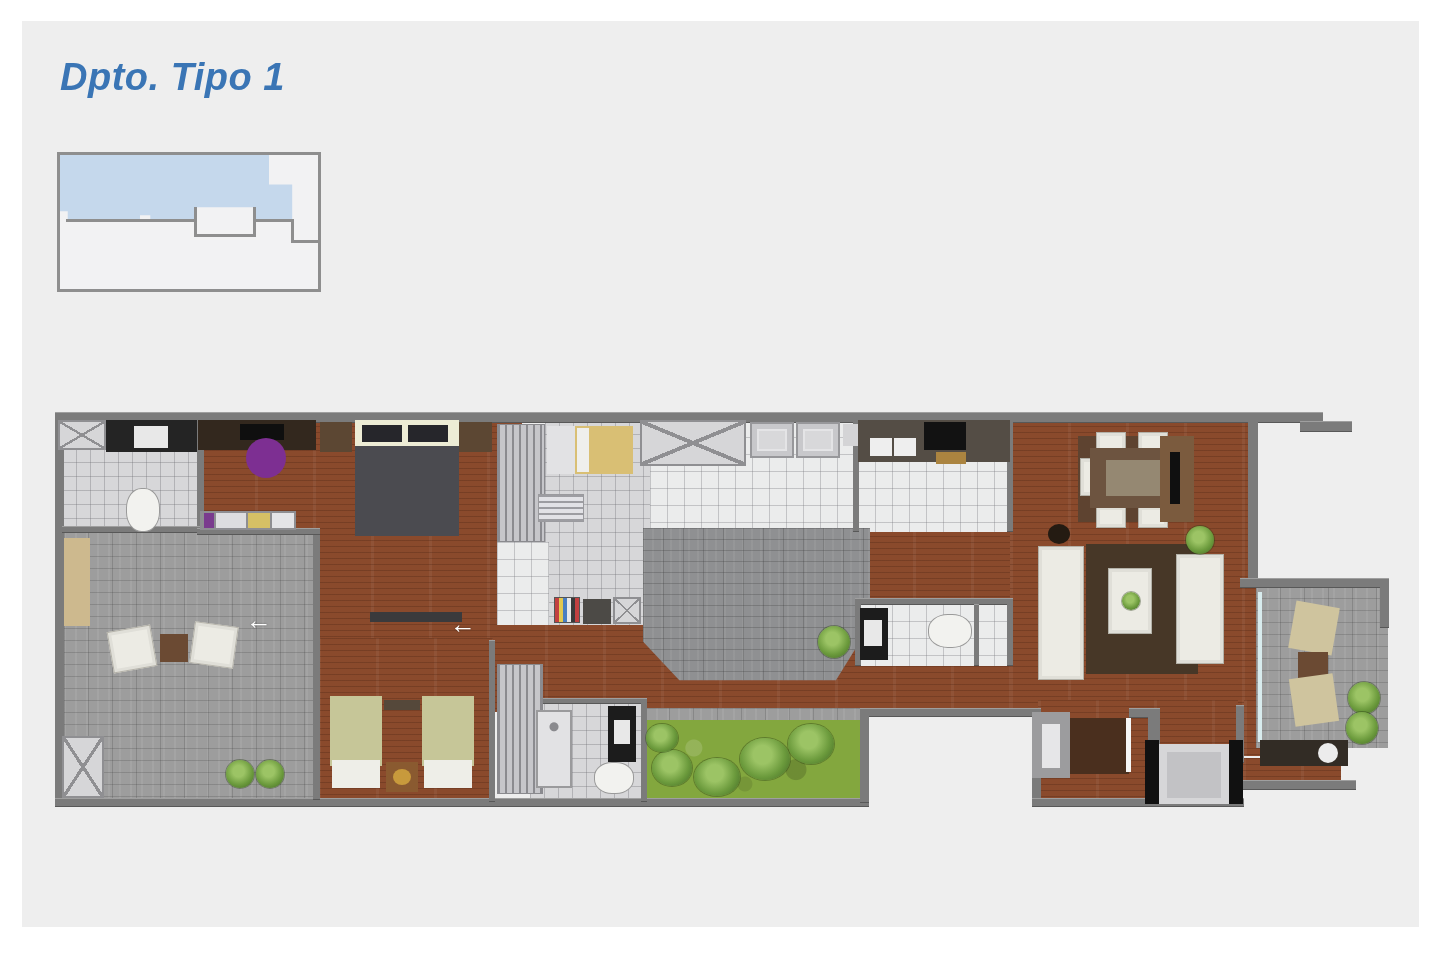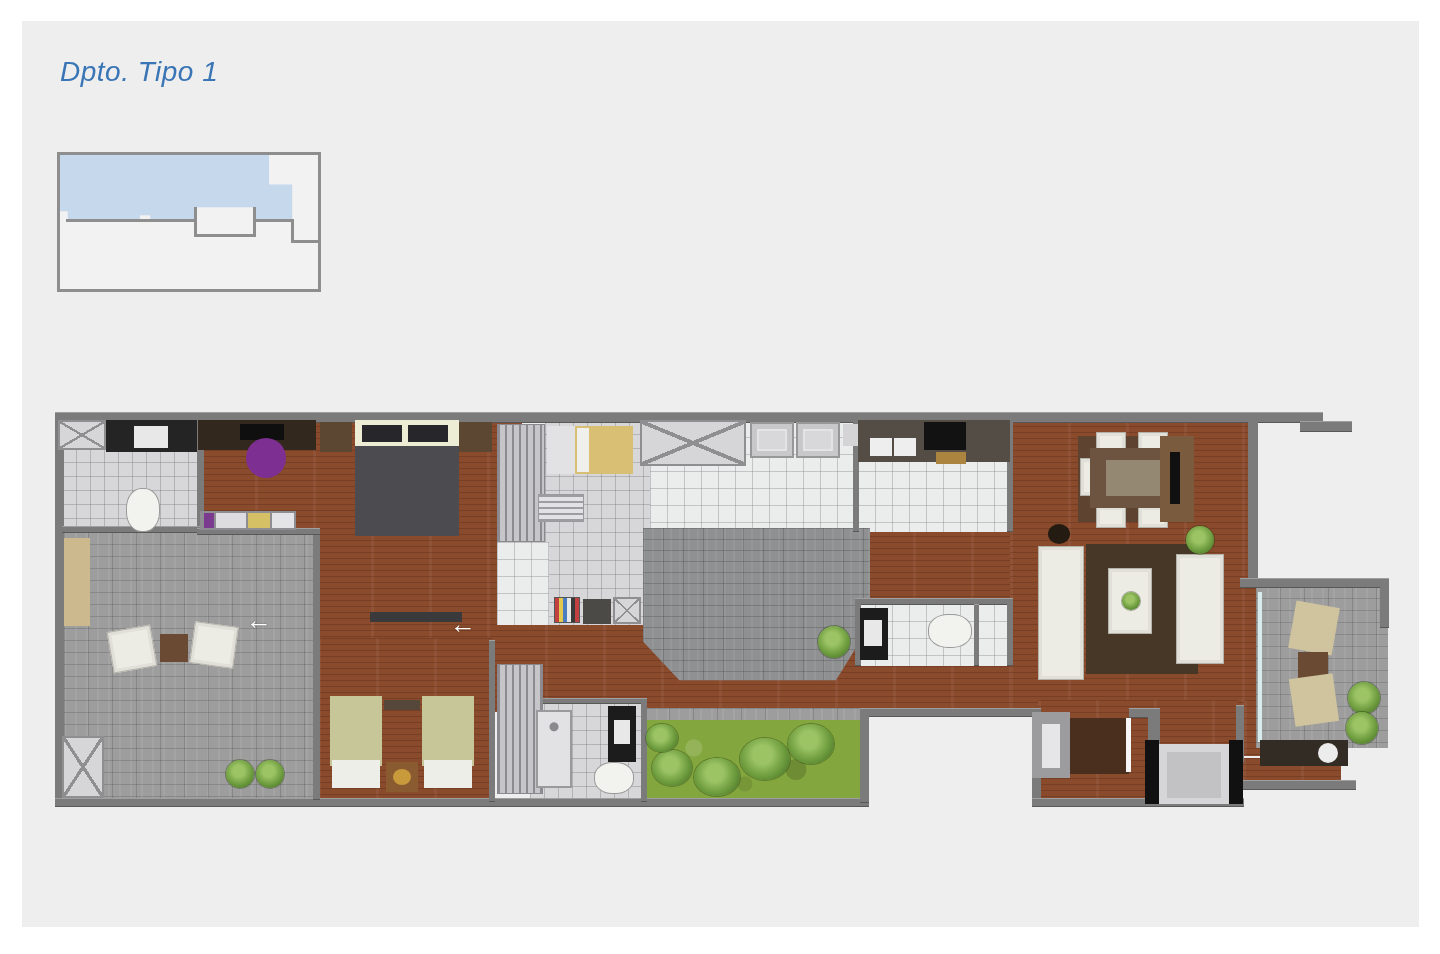--- a/index.html
+++ b/index.html
@@ -1,18 +1,18 @@
 <!DOCTYPE html>
 <html><head>
 <meta charset="utf-8">
 <style>
   html,body{margin:0;padding:0;background:#ffffff;width:1440px;height:954px;overflow:hidden;
     font-family:"Liberation Sans",sans-serif;}
   #panel{position:absolute;left:22px;top:21px;width:1397px;height:906px;background:#eeeeee;}
-  #title{position:absolute;left:60px;top:56px;font-size:28px;font-weight:normal;font-style:italic;
+  #title{position:absolute;left:60px;top:56px;font-size:38px;font-weight:bold;font-style:italic;
     color:#3a75b5;letter-spacing:.5px;}
   #fp-layer{position:absolute;left:0;top:0;width:1440px;height:954px;}
   .fp{position:absolute;box-sizing:border-box;}
   .wall{background-color:#7b7b7b;box-shadow:inset 0 1px 0 rgba(255,255,255,.28),inset 0 -1px 0 rgba(0,0,0,.28);}
   .wood{background-color:#8a4a2c;background-image:
     repeating-linear-gradient(180deg,rgba(50,20,8,.22) 0 1px,transparent 1px 6px),
     repeating-linear-gradient(90deg,rgba(255,255,255,.05) 0 3px,transparent 3px 58px);}
   .tile-white{background-color:#ebecec;background-image:
     repeating-linear-gradient(90deg,rgba(120,120,126,.35) 0 1px,transparent 1px 17px),
     repeating-linear-gradient(180deg,rgba(120,120,126,.35) 0 1px,transparent 1px 17px);}

